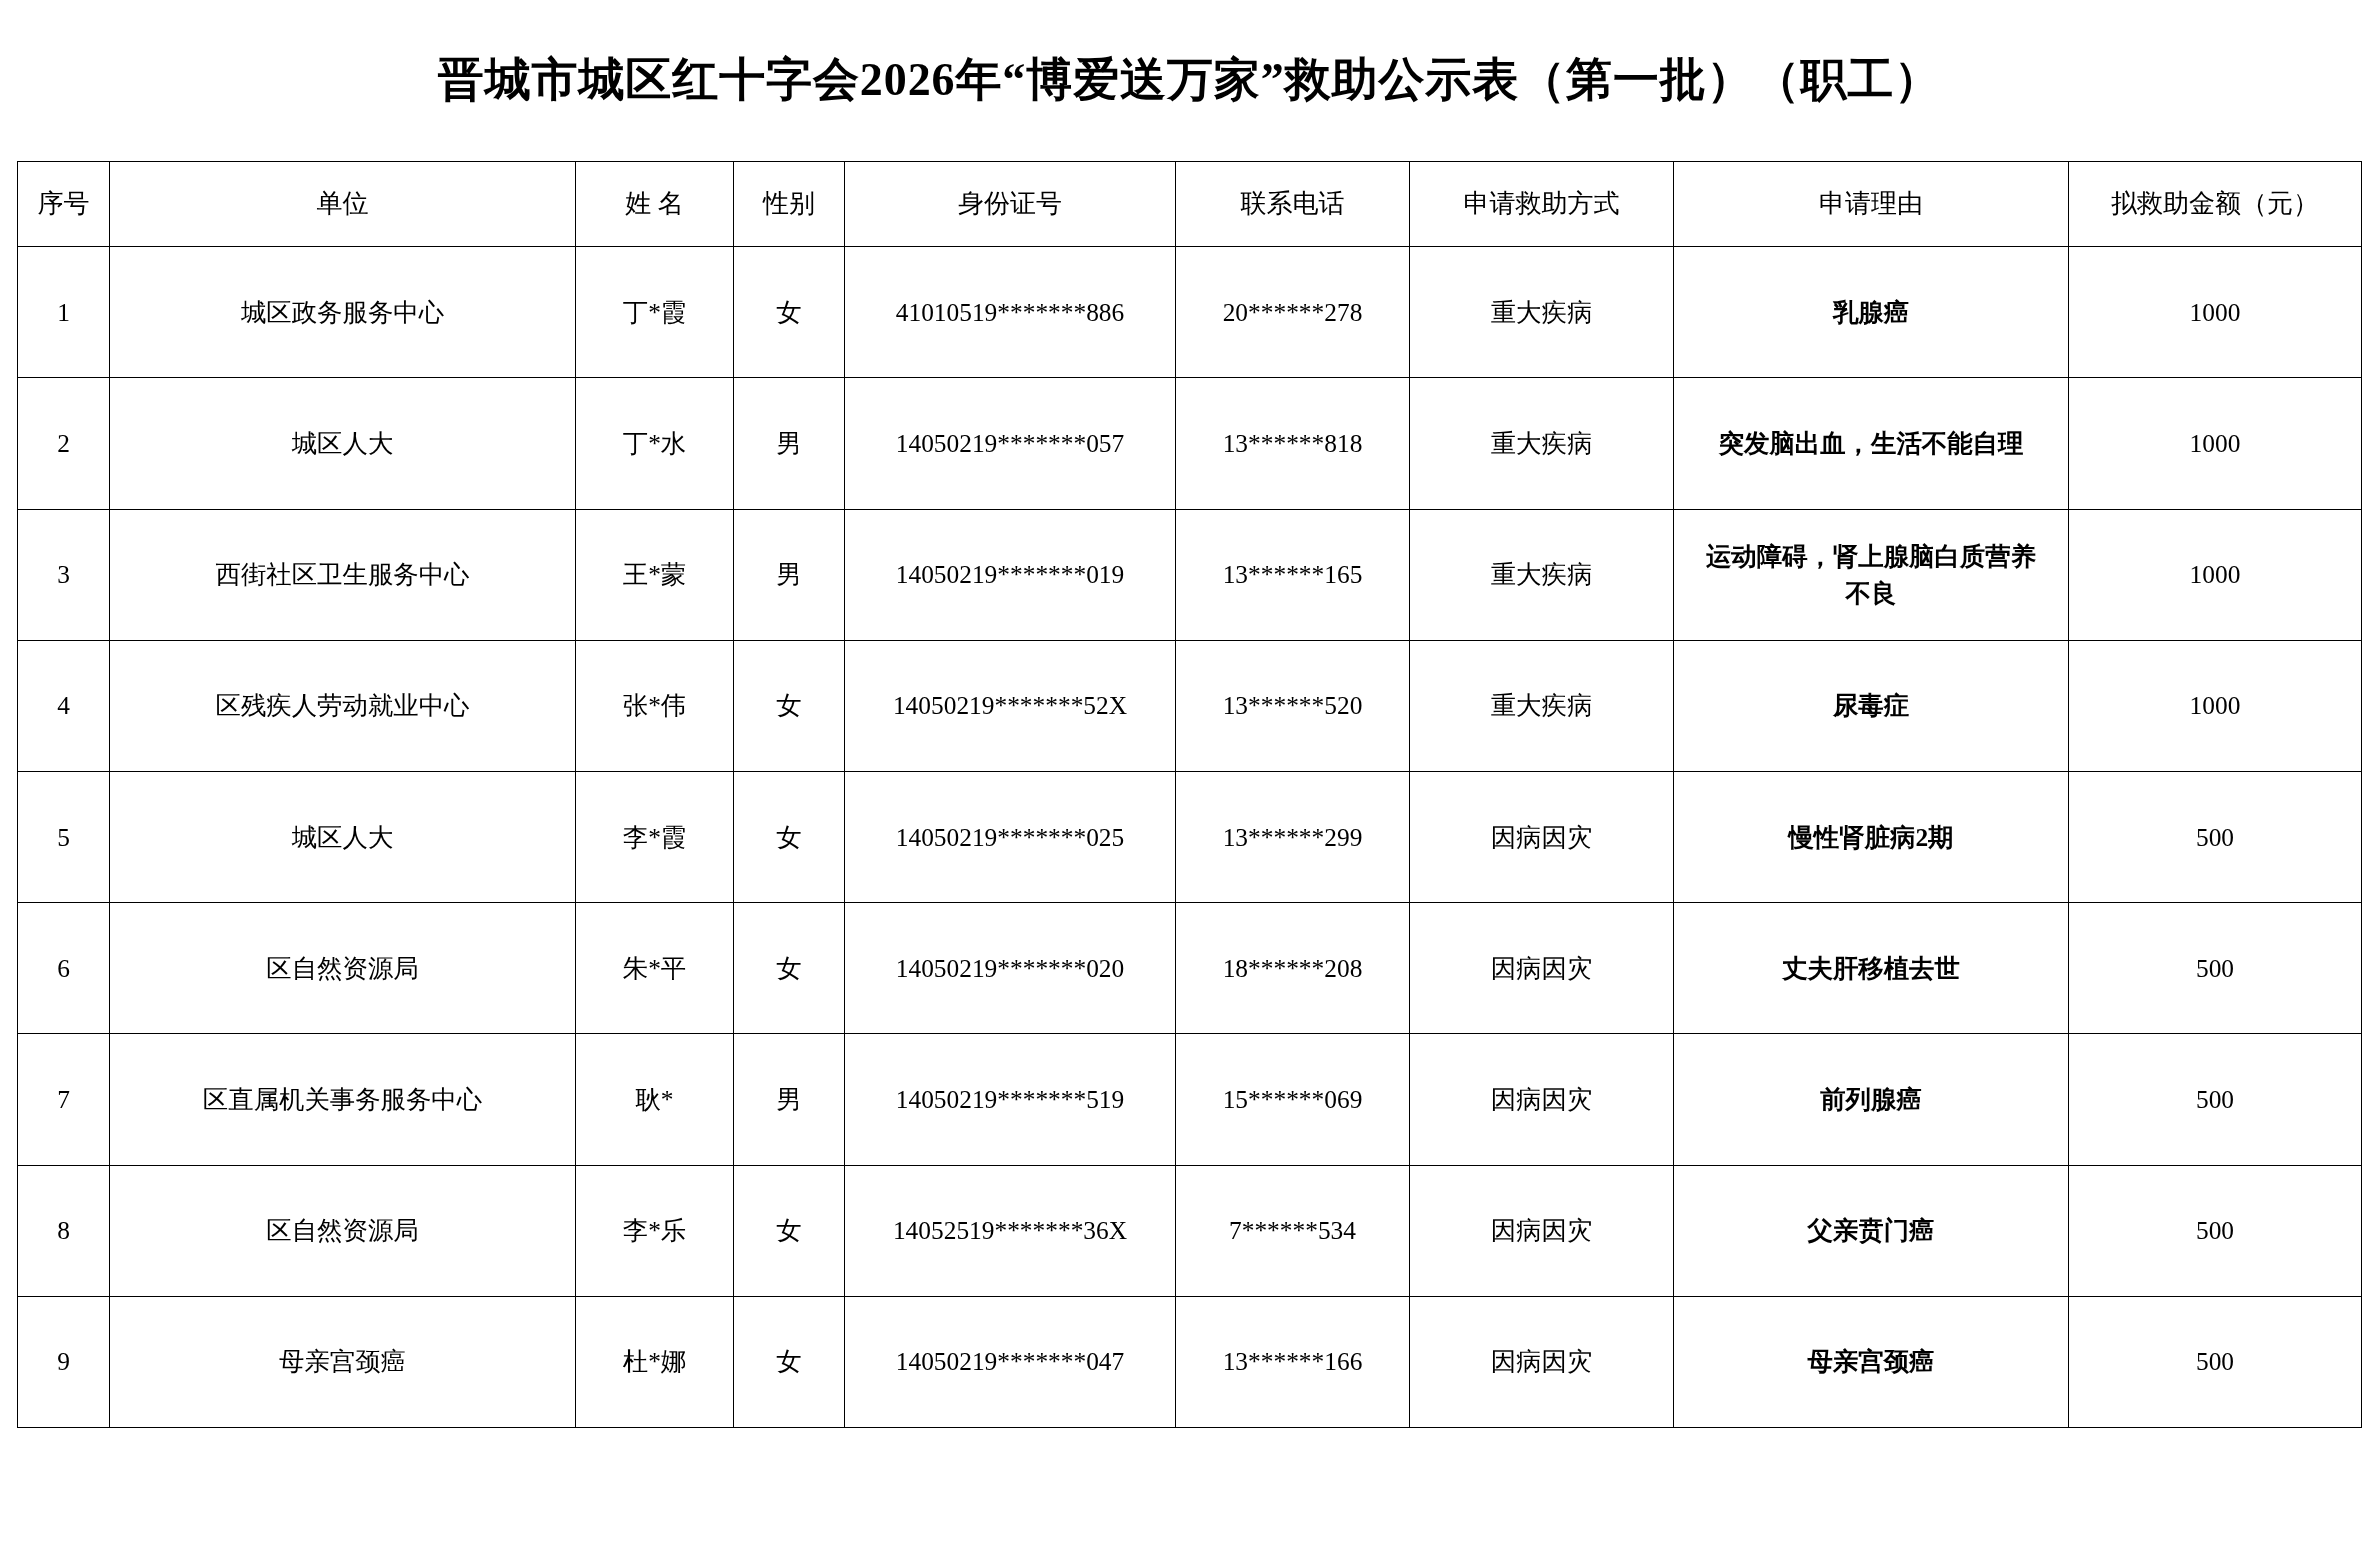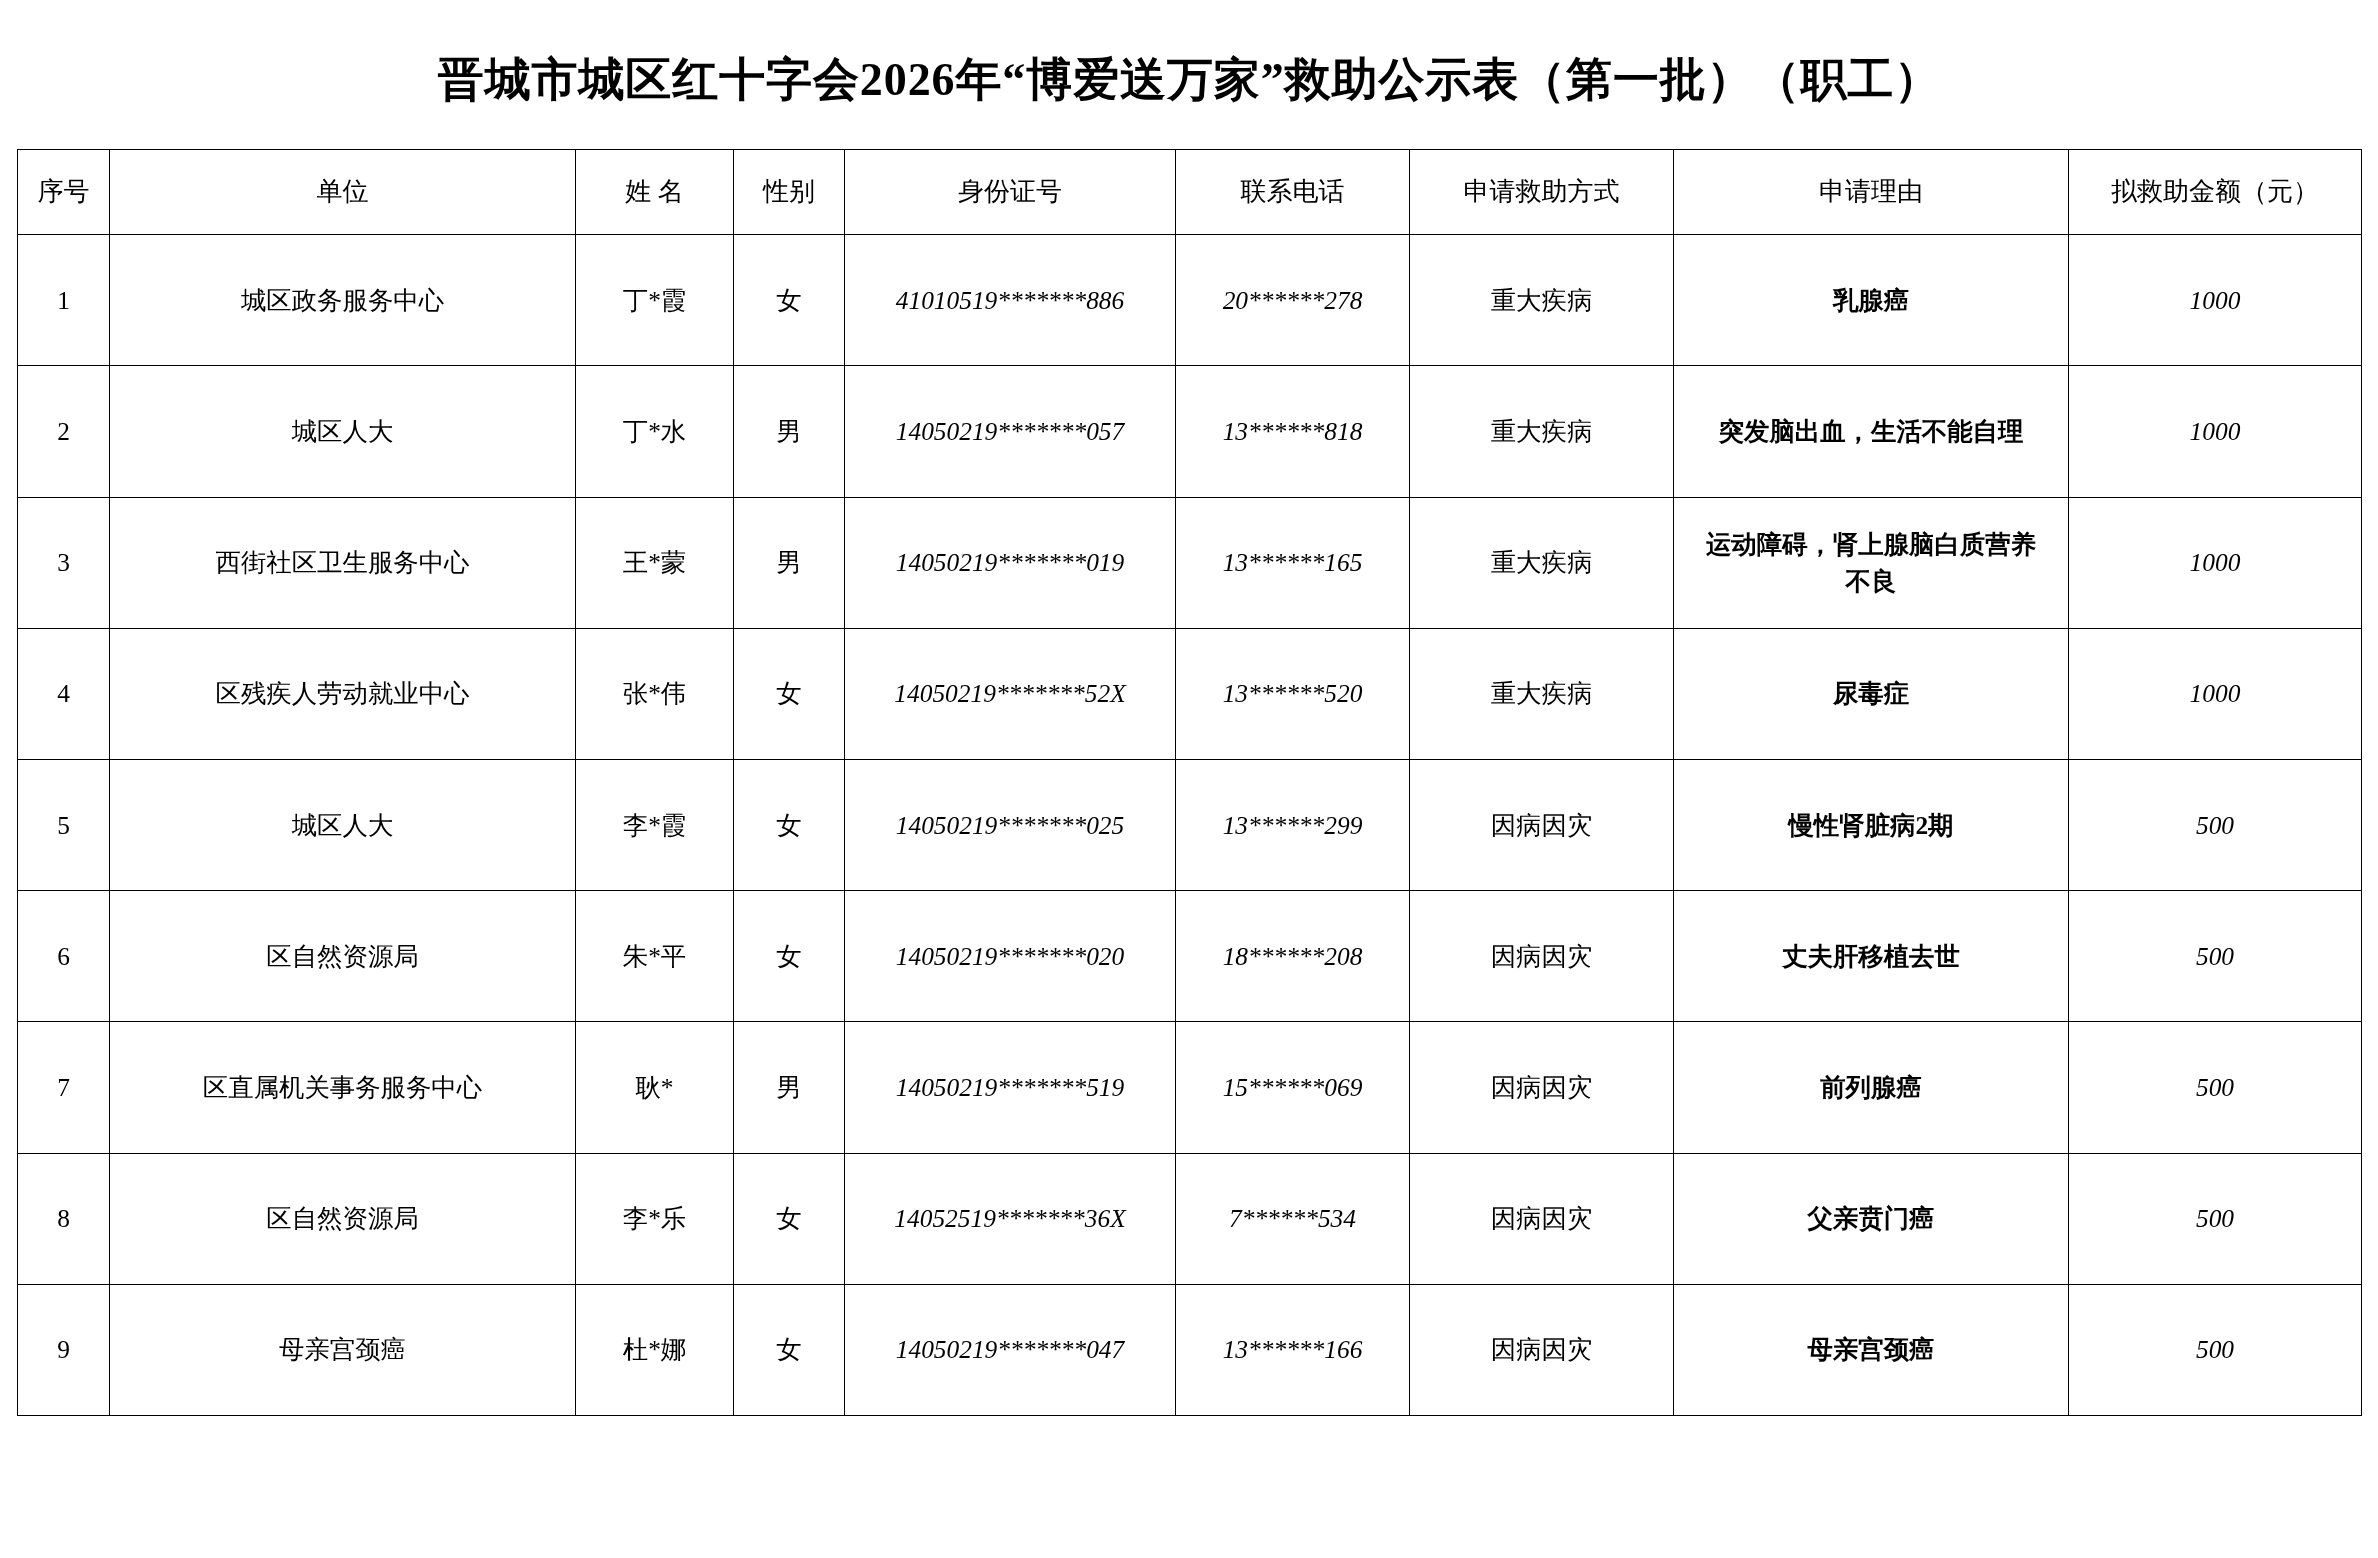--- a/index.html
+++ b/index.html
@@ -26,21 +26,21 @@
     font-size: 46px;
     font-weight: bold;
     letter-spacing: 0.9px;
     padding-top: 49px;
     padding-bottom: 38px;
     font-family: "Liberation Serif", "DejaVu Serif", serif;
   }
   table.publicity-table {
     border-collapse: collapse;
     table-layout: fixed;
-    margin: 0 auto;
+    margin: 12px auto;
     width: 2345px;
   }
   table.publicity-table th,
   table.publicity-table td {
     border: 1.9px solid #000000;
     text-align: center;
     vertical-align: middle;
     font-size: 25.4px;
     font-family: "Liberation Serif", "DejaVu Serif", serif;
     padding: 5.6px 3.8px;
@@ -60,21 +60,20 @@
   .col-name     { width: 158px; }
   .col-gender   { width: 111px; }
   .col-id       { width: 331px; }
   .col-phone    { width: 234px; }
   .col-type     { width: 264px; }
   .col-reason   { width: 395px; }
   .col-amount   { width: 293px; }
   .cell-id, .cell-phone, .cell-amount {
     font-family: "Liberation Serif", "DejaVu Serif", serif;
     letter-spacing: 0px;
-    font-style: italic;
   }
   .reason-wrap {
     display: block;
     padding: 0 17px;
     font-weight: bold;
   }
 </style>
 </head>
 <body>
 

